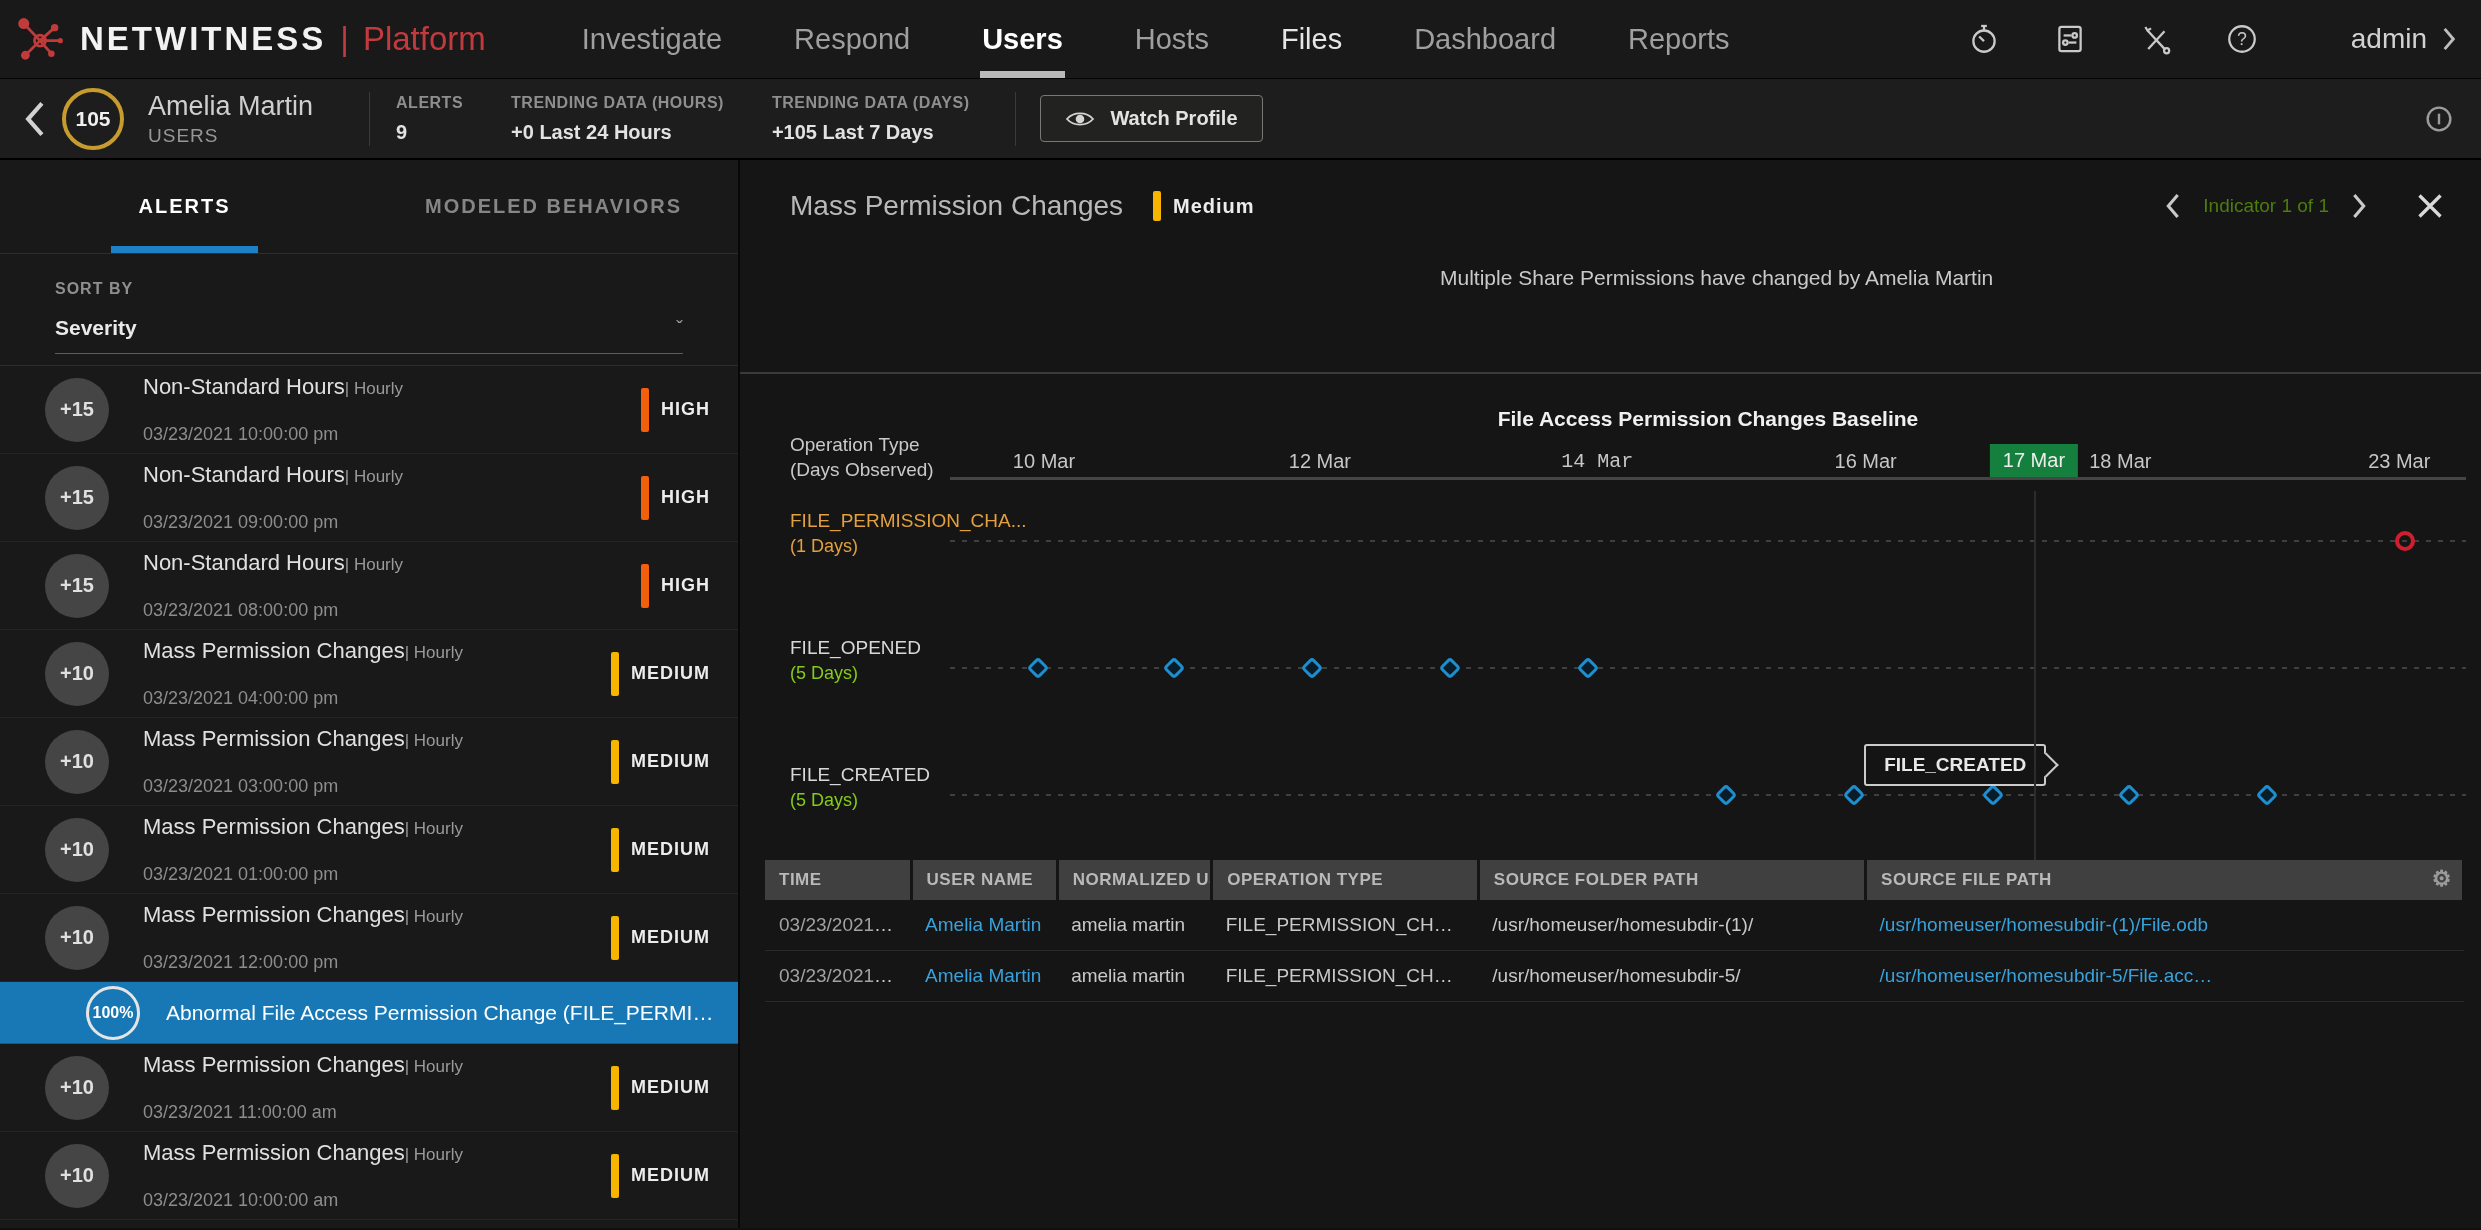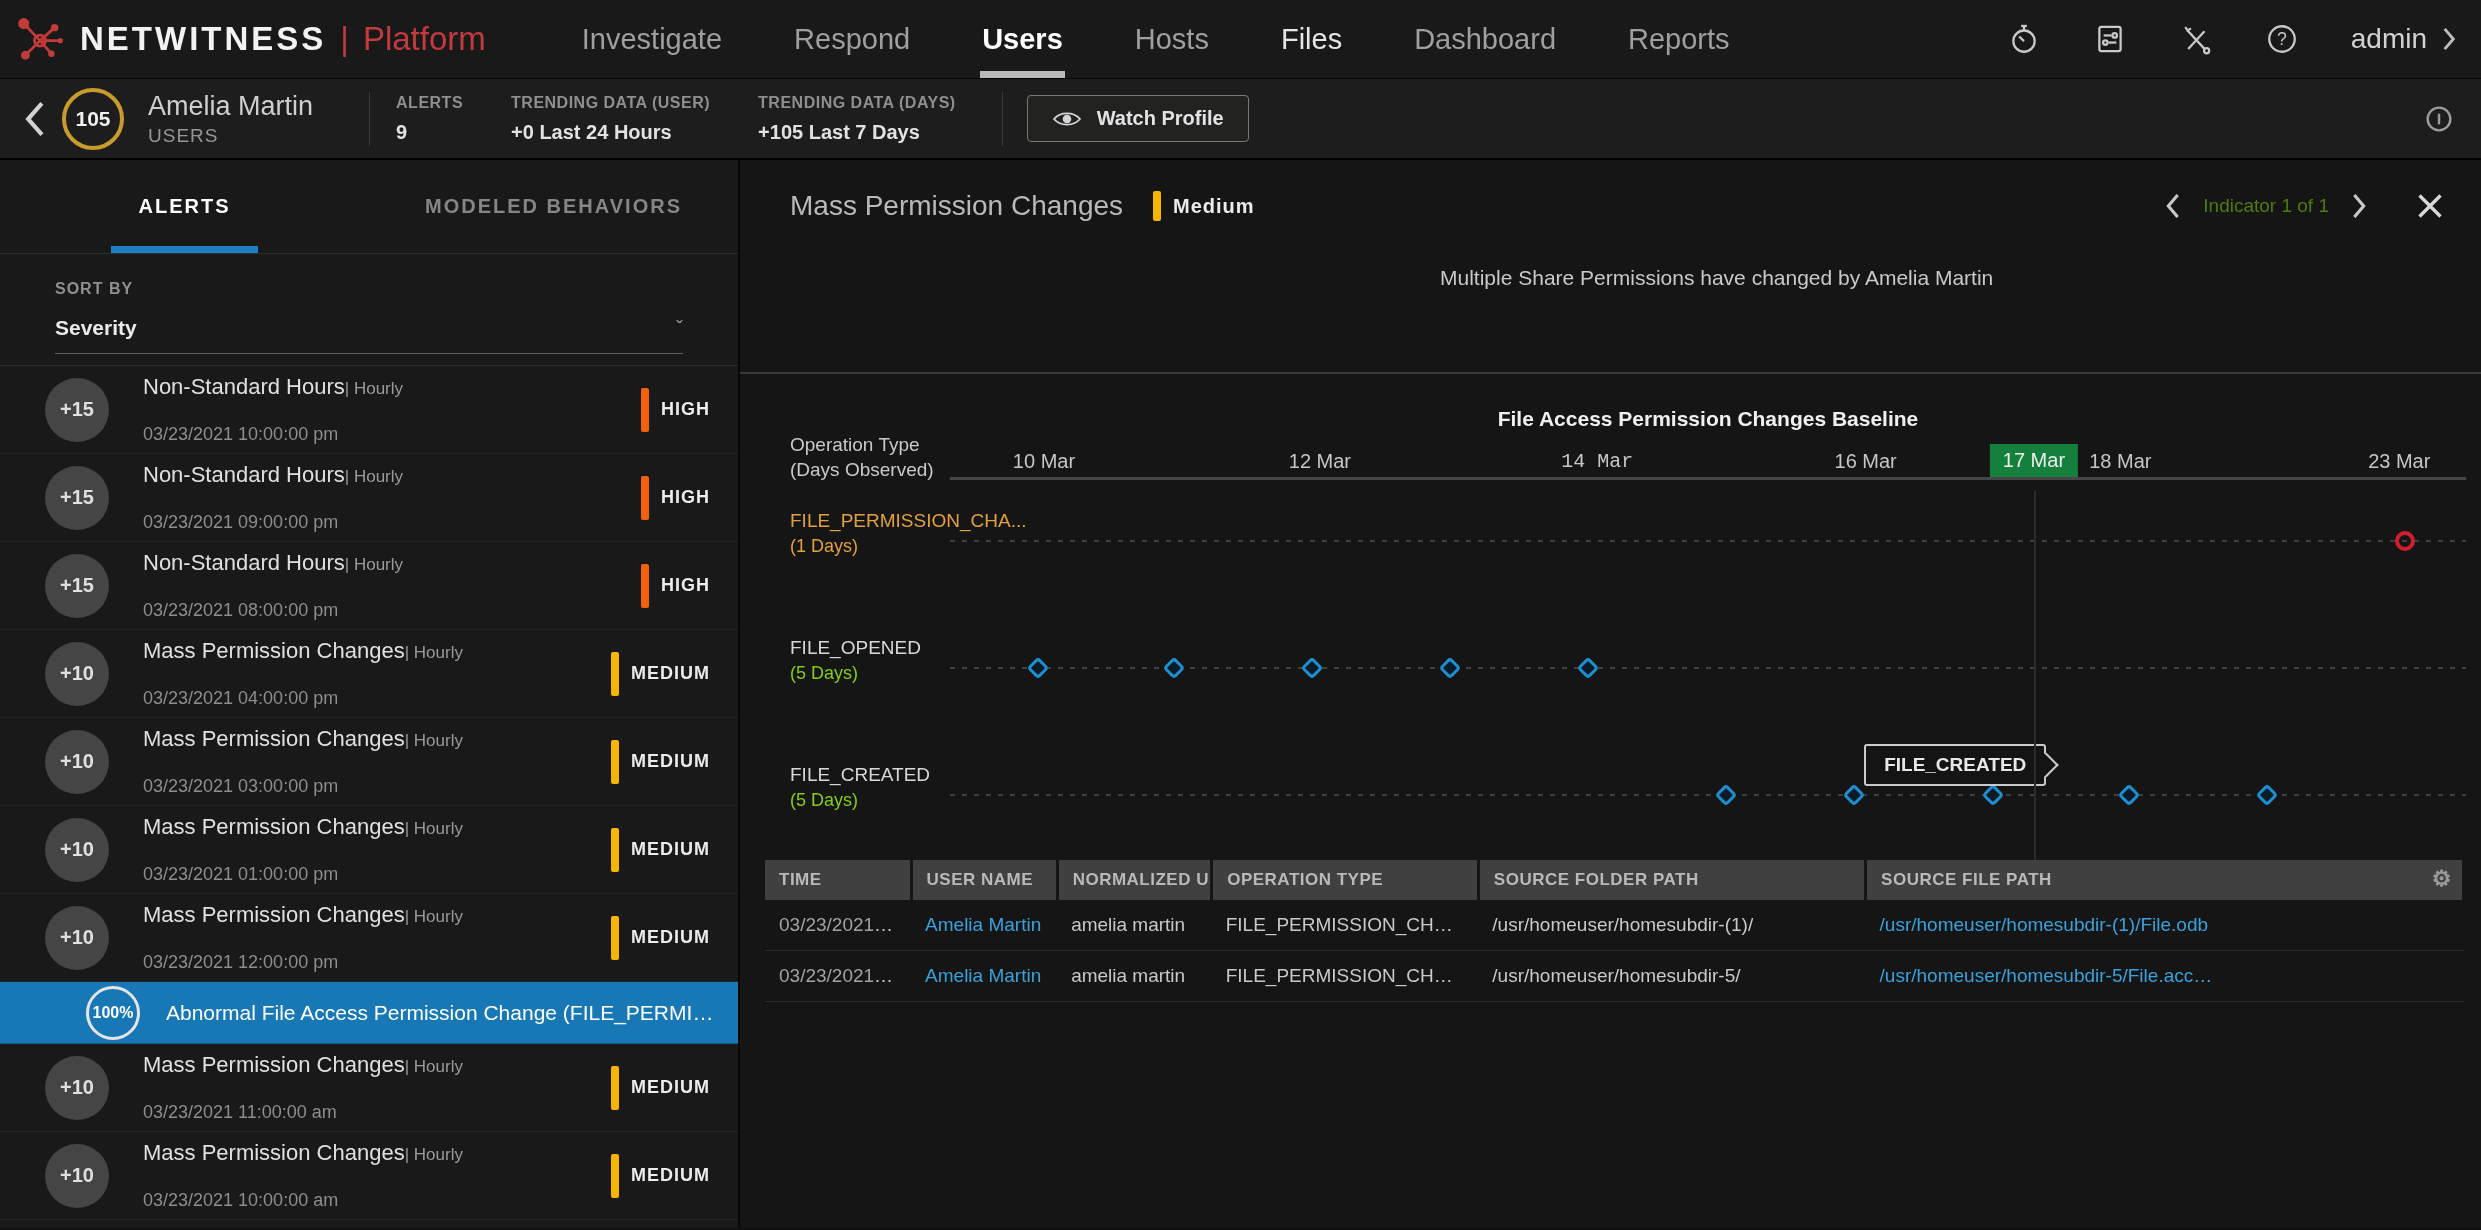--- a/index.html
+++ b/index.html
@@ -16,21 +16,21 @@
   .brand-product{font-size:33px;color:#c03a3e;}
   .nav-items{display:flex;margin-left:60px;height:100%;align-items:stretch;}
   .nav-item{font-size:29px;color:#9f9f9f;padding:0 36px;display:flex;align-items:center;
             position:relative;cursor:pointer;}
   .nav-item.bright{color:#e6e6e6;}
   .nav-item.active{color:#fff;font-weight:bold;}
   .nav-item.active::after{content:"";position:absolute;left:34px;right:34px;bottom:0;
             height:7px;background:#b9b9b9;}
   .nav-right{position:absolute;right:24px;top:0;height:100%;display:flex;align-items:center;gap:52px;}
   .nav-icon{display:flex;align-items:center;cursor:pointer;}
-  .admin-box{display:flex;align-items:center;gap:14px;font-size:28px;color:#d2d2d2;cursor:pointer;}
+  .admin-box{display:flex;align-items:center;gap:14px;font-size:28px;color:#d2d2d2;cursor:pointer;margin-left:40px;}
 
   
   .profilebar{height:81px;background:#1d1d1d;display:flex;align-items:center;
               border-bottom:2px solid #000;position:relative;}
   .back-chev{margin-left:24px;cursor:pointer;display:flex;align-items:center;}
   .score-ring{width:62px;height:62px;border-radius:50%;border:4px solid #c79b2e;
               display:flex;align-items:center;justify-content:center;
               font-size:21px;font-weight:bold;color:#f0f0f0;margin-left:16px;flex:none;}
   .pnames{margin-left:24px;line-height:1.15;}
   .pname{font-size:27px;color:#cfcfcf;}
@@ -235,21 +235,21 @@
       <div class="pname">Amelia Martin</div>
       <div class="ptype">USERS</div>
     </div>
     <div class="vdiv" style="margin-left:56px"></div>
     <div class="stats" id="profile-stats">
         <div class="stat">
           <div class="s-label">ALERTS</div>
           <div class="s-val">9</div>
         </div>
         <div class="stat">
-          <div class="s-label">TRENDING DATA (USER)</div>
+          <div class="s-label">TRENDING DATA (HOURS)</div>
           <div class="s-val">+0  Last 24 Hours</div>
         </div>
         <div class="stat">
           <div class="s-label">TRENDING DATA (DAYS)</div>
           <div class="s-val">+105  Last 7 Days</div>
         </div>
       </div>
     <div class="vdiv" style="margin-left:46px"></div>
     <div class="watch-btn">
       <span>

